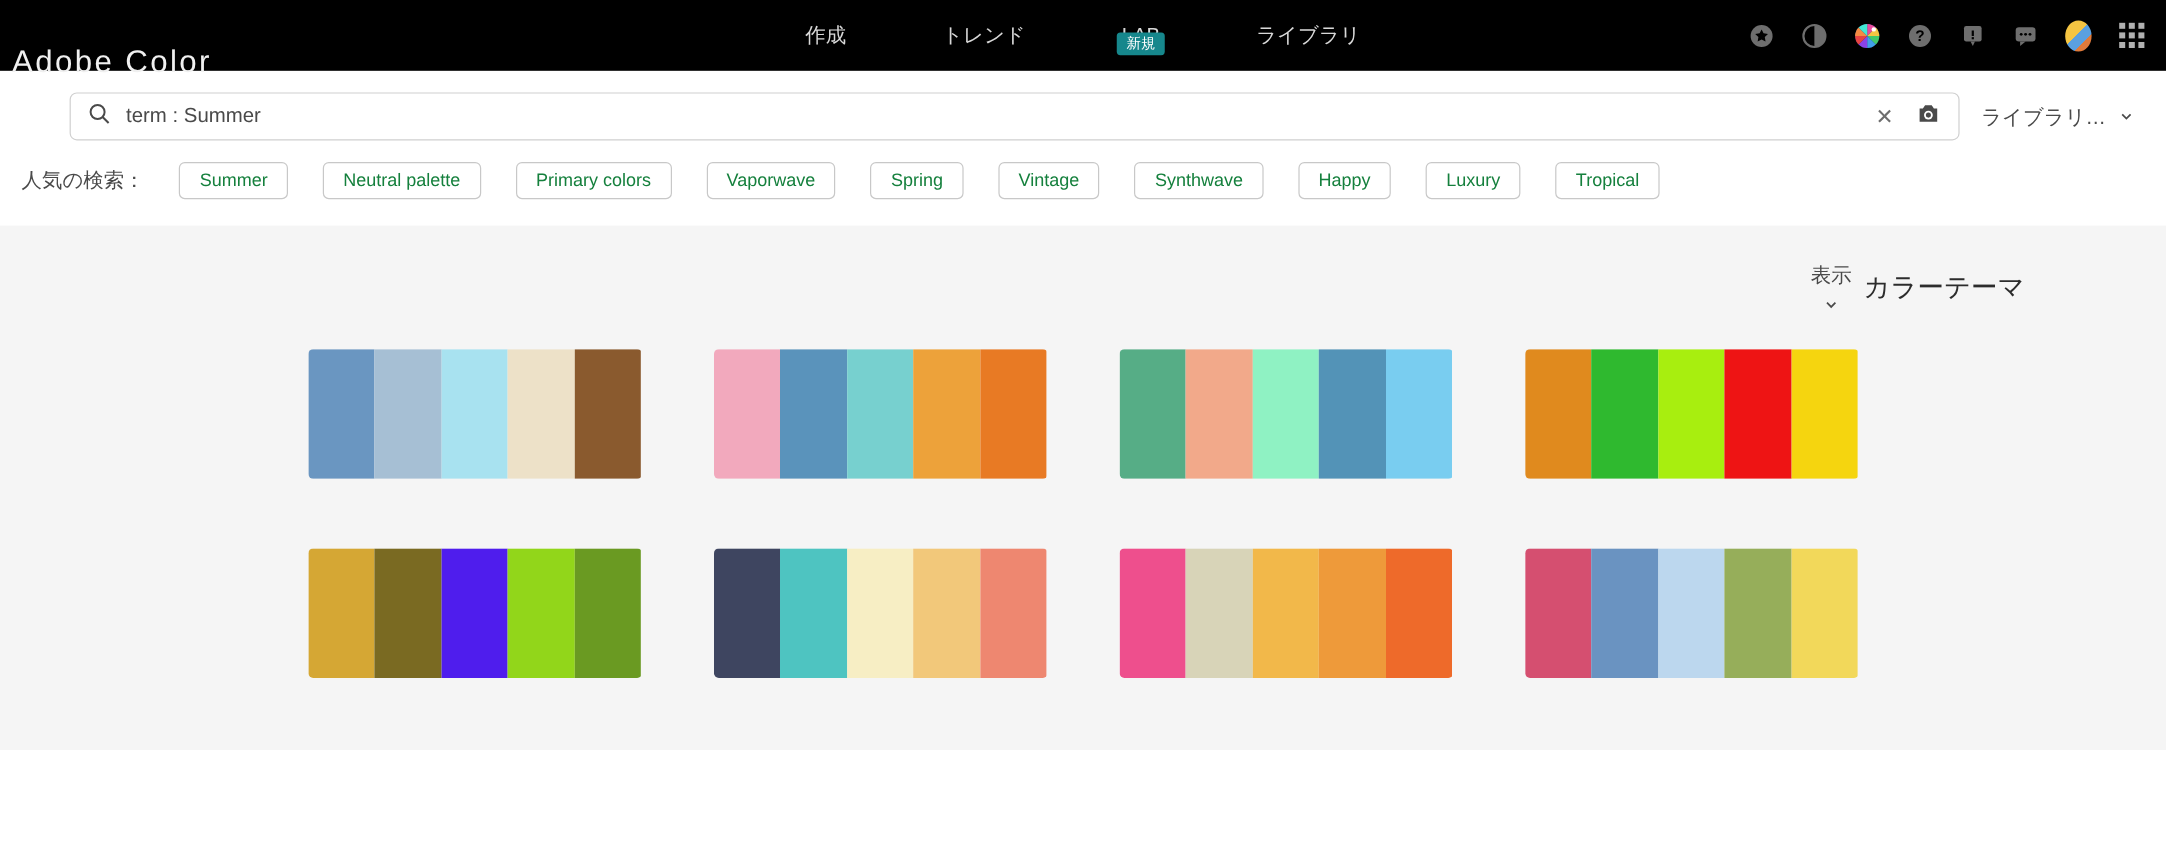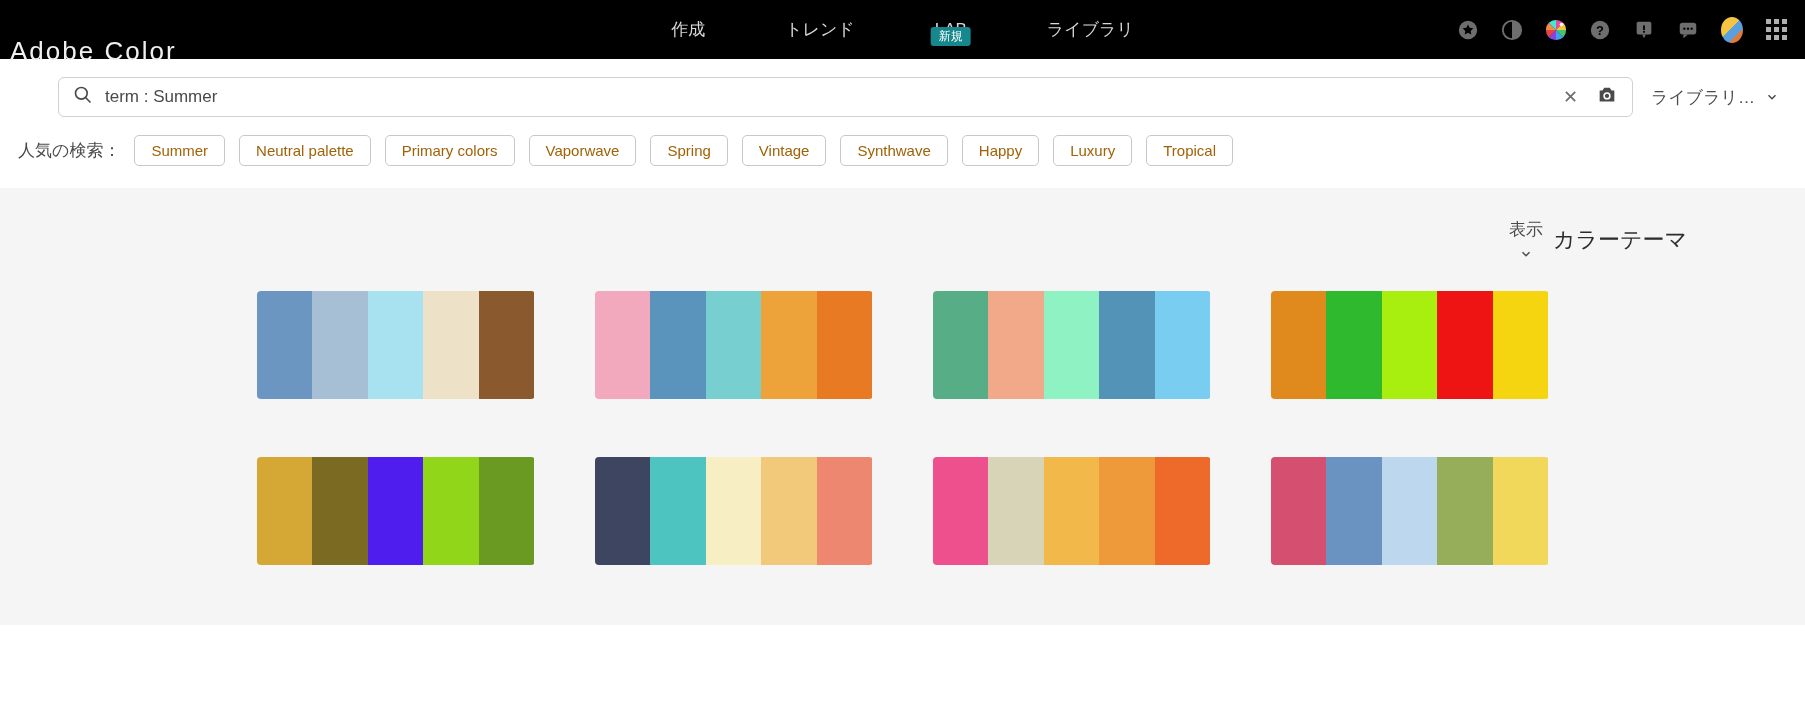--- a/index.html
+++ b/index.html
@@ -127,23 +127,24 @@
     gap: 14px;
     padding: 0 18px 22px 18px;
     flex-wrap: wrap;
   }
   .tags-label { font-size: 17px; color: #4a4a4a; }
   .tag {
     border: 1px solid #c8c8c8;
     border-radius: 5px;
     padding: 6px 16px;
     font-size: 15px;
-    color: #a16207;
+    color: #15803d;
     cursor: pointer;
     background: #fff;
+    margin-left: 15px;
   }
 
   
   .results {
     background: #f5f5f5;
     padding: 30px 18px 60px 18px;
   }
   .results-head {
     display: flex;
     justify-content: flex-end;

